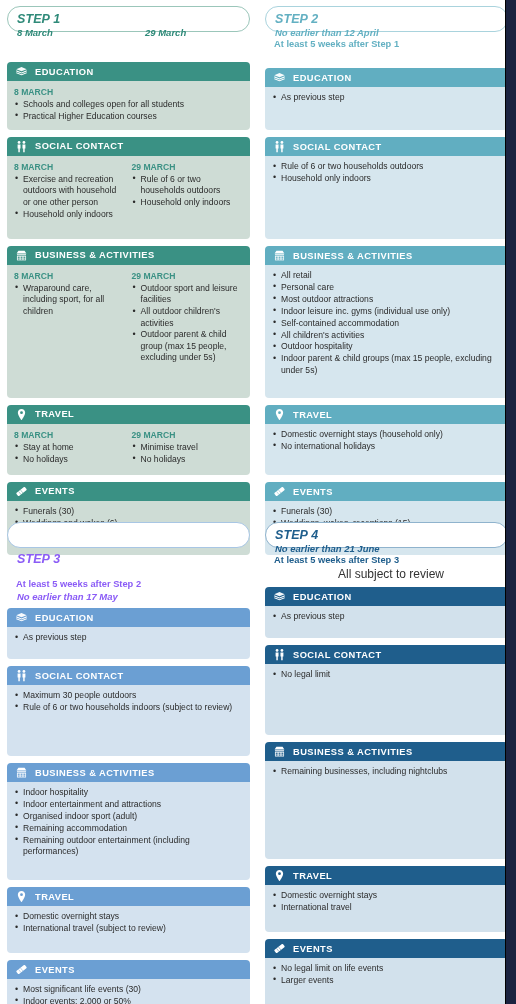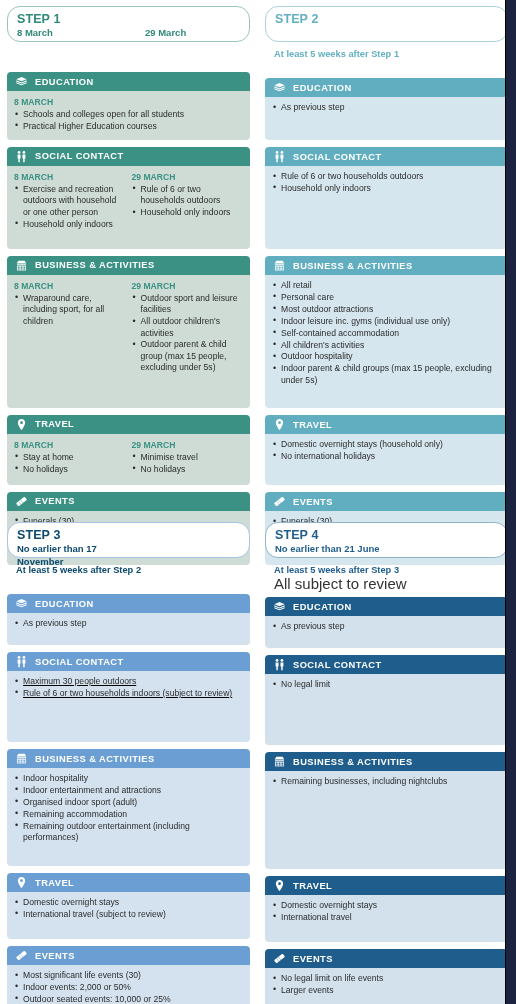--- a/index.html
+++ b/index.html
@@ -37,21 +37,22 @@
   }
   .col.left  { left: 7px; }
   .col.right { left: 265px; }
 
   
   .step-box {
     border: 1px solid;
     border-radius: 13px;
     background: #fff;
     padding: 5px 9px 6px 9px;
-    height: 36px;
+    height: 26px;
+    font-style: italic;
   }
   .step-title {
     font-size: 12.5px;
     font-weight: bold;
     line-height: 14px;
     letter-spacing: .1px;
   }
   .step-dates {
     display: flex;
     font-size: 9.5px;
@@ -60,25 +61,26 @@
   }
   .step-dates .d1 { width: 128px; }
   .step-sub {
     font-size: 9.3px;
     font-weight: bold;
     line-height: 12px;
     padding: 6px 0 0 9px;
     min-height: 12px;
   }
   .step-sub2 {
-    font-size: 15px;
+    font-size: 12px;
     line-height: 12px;
     padding: 2px 0 0 9px;
     color: #333;
     min-height: 11px;
+    text-align: center;
   }
   .step-sub.blank, .step-sub2.blank { visibility: hidden; }
 
   
   .card {
     margin-top: 7px;
     border-radius: 4px;
     overflow: hidden;
   }
   .card-head {
@@ -136,21 +138,21 @@
   .s2 .step-box   { border-color: #a9d3dd; }
   .s2 .step-title,
   .s2 .step-dates,
   .s2 .step-sub   { color: #63b0c2; }
   .s2 .card-head  { background: #61aec1; }
   .s2 .card-body  { background: #d6e6ee; }
 
   .s3 .step-box   { border-color: #a8c6e4; }
   .s3 .step-title,
   .s3 .step-dates,
-  .s3 .step-sub   { color: #0c4a6e; }
+  .s3 .step-sub   { color: #8b5cf6; margin-top: 24px; }
   .s3 .card-head  { background: #6b9fd3; }
   .s3 .card-body  { background: #d4e2ef; }
 
   .s4 .step-box   { border-color: #8fb3cd; }
   .s4 .step-title,
   .s4 .step-dates,
   .s4 .step-sub   { color: #1f5e8c; }
   .s4 .card-head  { background: #1f5e8c; }
   .s4 .card-body  { background: #d2e1ec; }
 
@@ -311,20 +313,24 @@
                   <li>Funerals (30)</li>
                   <li>Weddings and wakes (6)</li>
                 </ul>
               </div>
             </div>
           </div>
         </div>
       <div class="col right s2">
           <div class="step-box">
             <div class="step-title">STEP 2</div>
+            <div class="step-dates">
+              <span class="d1">No earlier than 12 April</span>
+              <span class="d2"></span>
+            </div>
           </div>
           <div class="step-sub">At least 5 weeks after Step 1</div>
           <div class="step-sub2 blank"></div>
           <div class="card">
             <div class="card-head">
               <span class="icon">
                 <svg viewBox="0 0 16 16" width="13" height="13">
                   <g fill="#fff">
                     <path d="M1.6 5.2 8 2.6l6.4 2.6L8 7.8z" opacity=".95"></path>
                     <path d="M1.6 6.6 8 9.2l6.4-2.6v1.3L8 10.5 1.6 7.9z"></path>
@@ -443,21 +449,21 @@
             </div>
           </div>
         </div>
     </div>
 
     <div class="half bottom">
       <div class="col left s3">
           <div class="step-box">
             <div class="step-title">STEP 3</div>
             <div class="step-dates">
-              <span class="d1">No earlier than 17 November</span>
+              <span class="d1">No earlier than 17 May</span>
               <span class="d2"></span>
             </div>
           </div>
           <div class="step-sub">At least 5 weeks after Step 2</div>
           <div class="step-sub2 blank"></div>
           <div class="card">
             <div class="card-head">
               <span class="icon">
                 <svg viewBox="0 0 16 16" width="13" height="13">
                   <g fill="#fff">
@@ -484,21 +490,21 @@
                   <g fill="#fff">
                     <circle cx="5" cy="3" r="1.7"></circle>
                     <path d="M3.2 5.4h3.6v5.1H5.9V15H4.1v-4.5H3.2z"></path>
                     <circle cx="11" cy="3" r="1.7"></circle>
                     <path d="M9.2 5.4h3.6v5.1h-.9V15h-1.8v-4.5h-.9z"></path>
                   </g>
                 </svg>
               </span>
               <span class="label">SOCIAL CONTACT</span>
             </div>
-            <div class="card-body" style="min-height: 71px; text-decoration: underline;">
+            <div class="card-body" style="min-height: 71px;">
               <div class="colblock single">
                 <ul class="items">
                   <li>Maximum 30 people outdoors</li>
                   <li>Rule of 6 or two households indoors (subject to review)</li>
                 </ul>
               </div>
             </div>
           </div>
           <div class="card">
             <div class="card-head">

